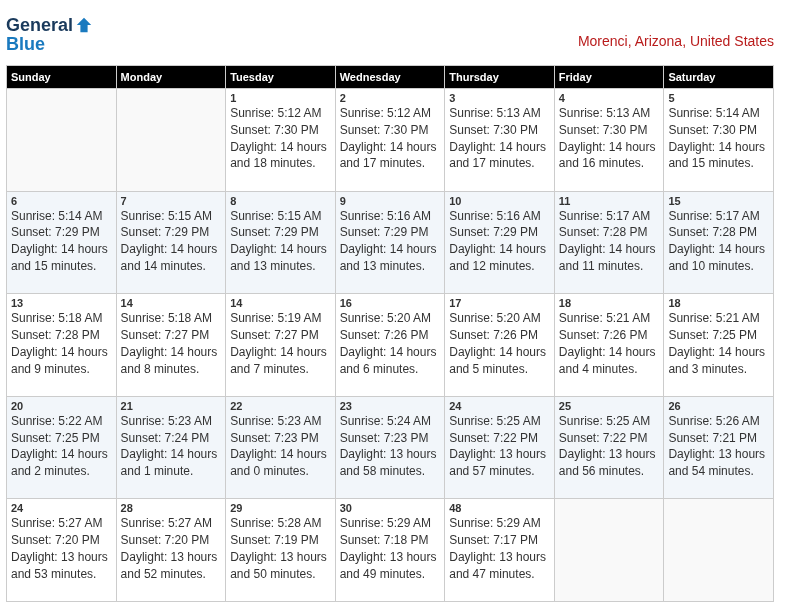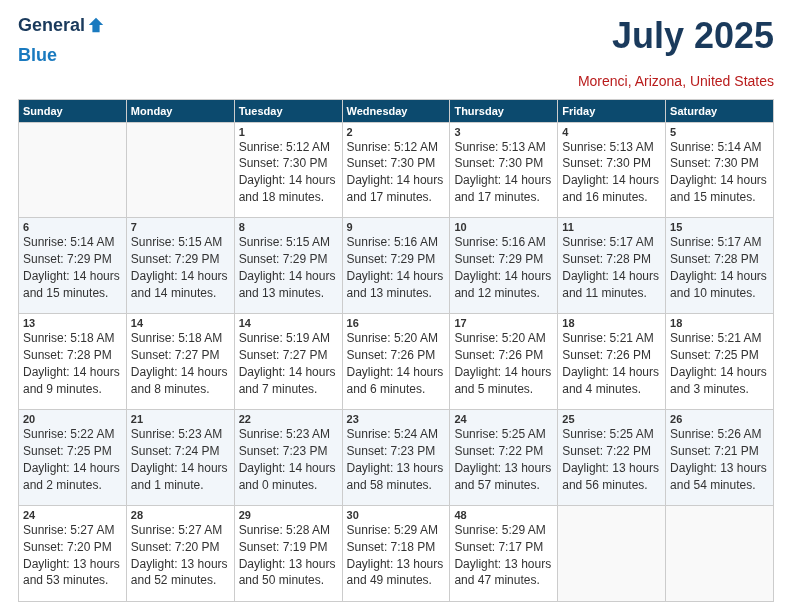--- a/index.html
+++ b/index.html
@@ -6,21 +6,21 @@
     body {
       width: 792px;
       height: 612px;
       font-family: Arial, sans-serif;
       background: #fff;
       overflow: hidden;
     }
     .page {
       width: 792px;
       height: 612px;
-      padding: 16px 18px 10px 18px;
+      padding: 16px 18px 10px 6px;
       display: flex;
       flex-direction: column;
     }
     .header {
       display: flex;
       justify-content: space-between;
       align-items: flex-start;
       margin-bottom: 10px;
     }
     .logo {
@@ -56,21 +56,21 @@
       font-size: 14px;
       color: #b91c1c;
       margin-top: 17px;
     }
     .calendar {
       width: 100%;
       border-collapse: collapse;
       flex: 1;
     }
     .calendar th {
-      background-color: #0c4a6e;
+      background-color: #000000;
       color: #fff;
       font-size: 11px;
       font-weight: bold;
       padding: 5px 4px;
       border: 1px solid #ccc;
       text-align: left;
     }
     .calendar td {
       border: 1px solid #ccc;
       vertical-align: top;
@@ -104,26 +104,25 @@
 
 <div class="page">
   <div class="header">
     <div class="logo">
       <div class="logo-text">
         <span class="logo-general">General</span>
         <svg class="logo-icon" viewBox="0 0 20 20">
           <polygon points="10,2 18,10 14,10 14,18 6,18 6,10 2,10" fill="#1a7abf"></polygon>
         </svg>
       </div>
-      <div style="font-size:18px; font-weight:bold;margin-top:11px;">
+      <div style="font-size:18px; font-weight:bold;">
         <span class="logo-blue">Blue</span>
       </div>
     </div>
     <div class="title-area">
-      <div class="month-title">July 2025</div>
       <div class="location-title">Morenci, Arizona, United States</div>
     </div>
   </div>
 
   <table class="calendar">
     <thead>
       <tr>
       <th>Sunday</th>
           <th>Monday</th>
           <th>Tuesday</th>

